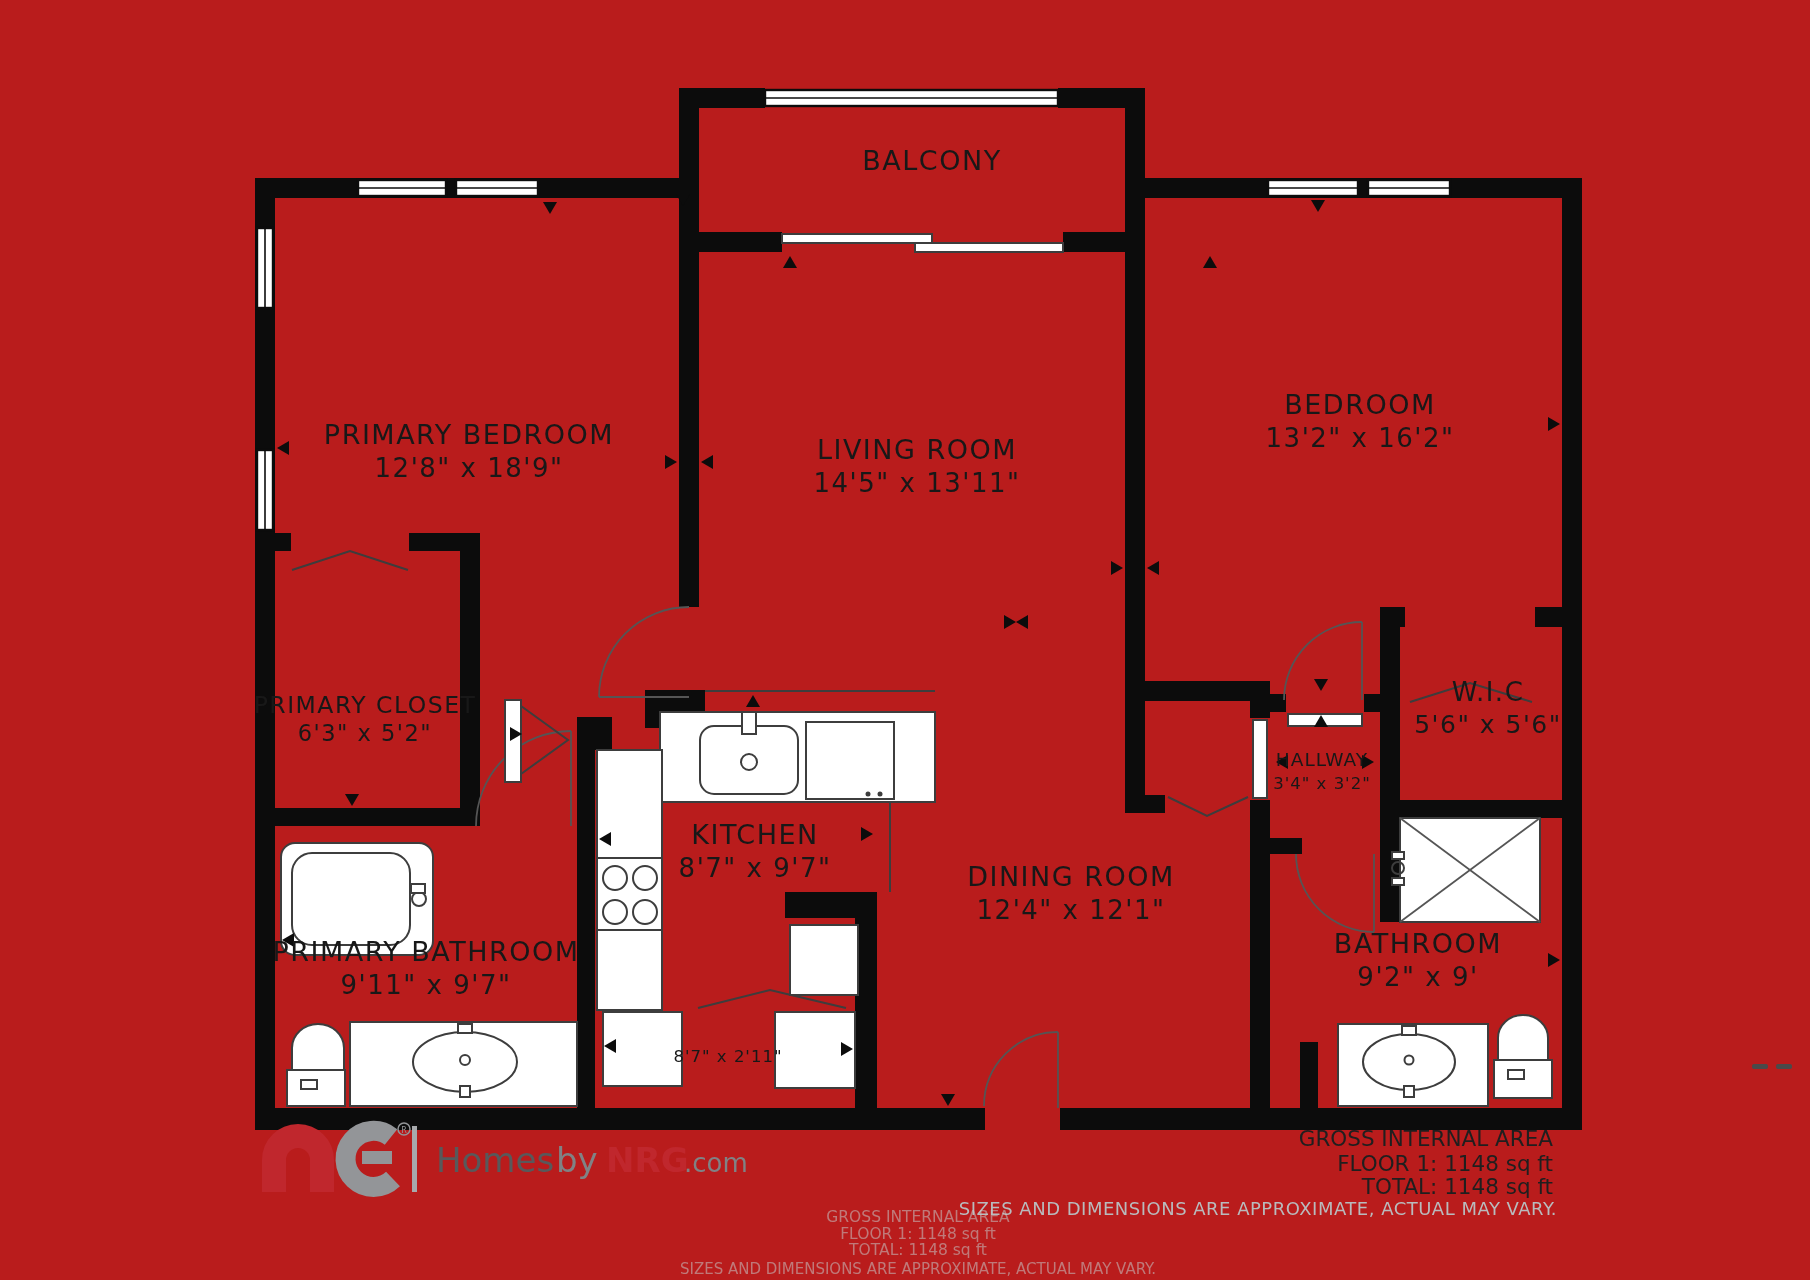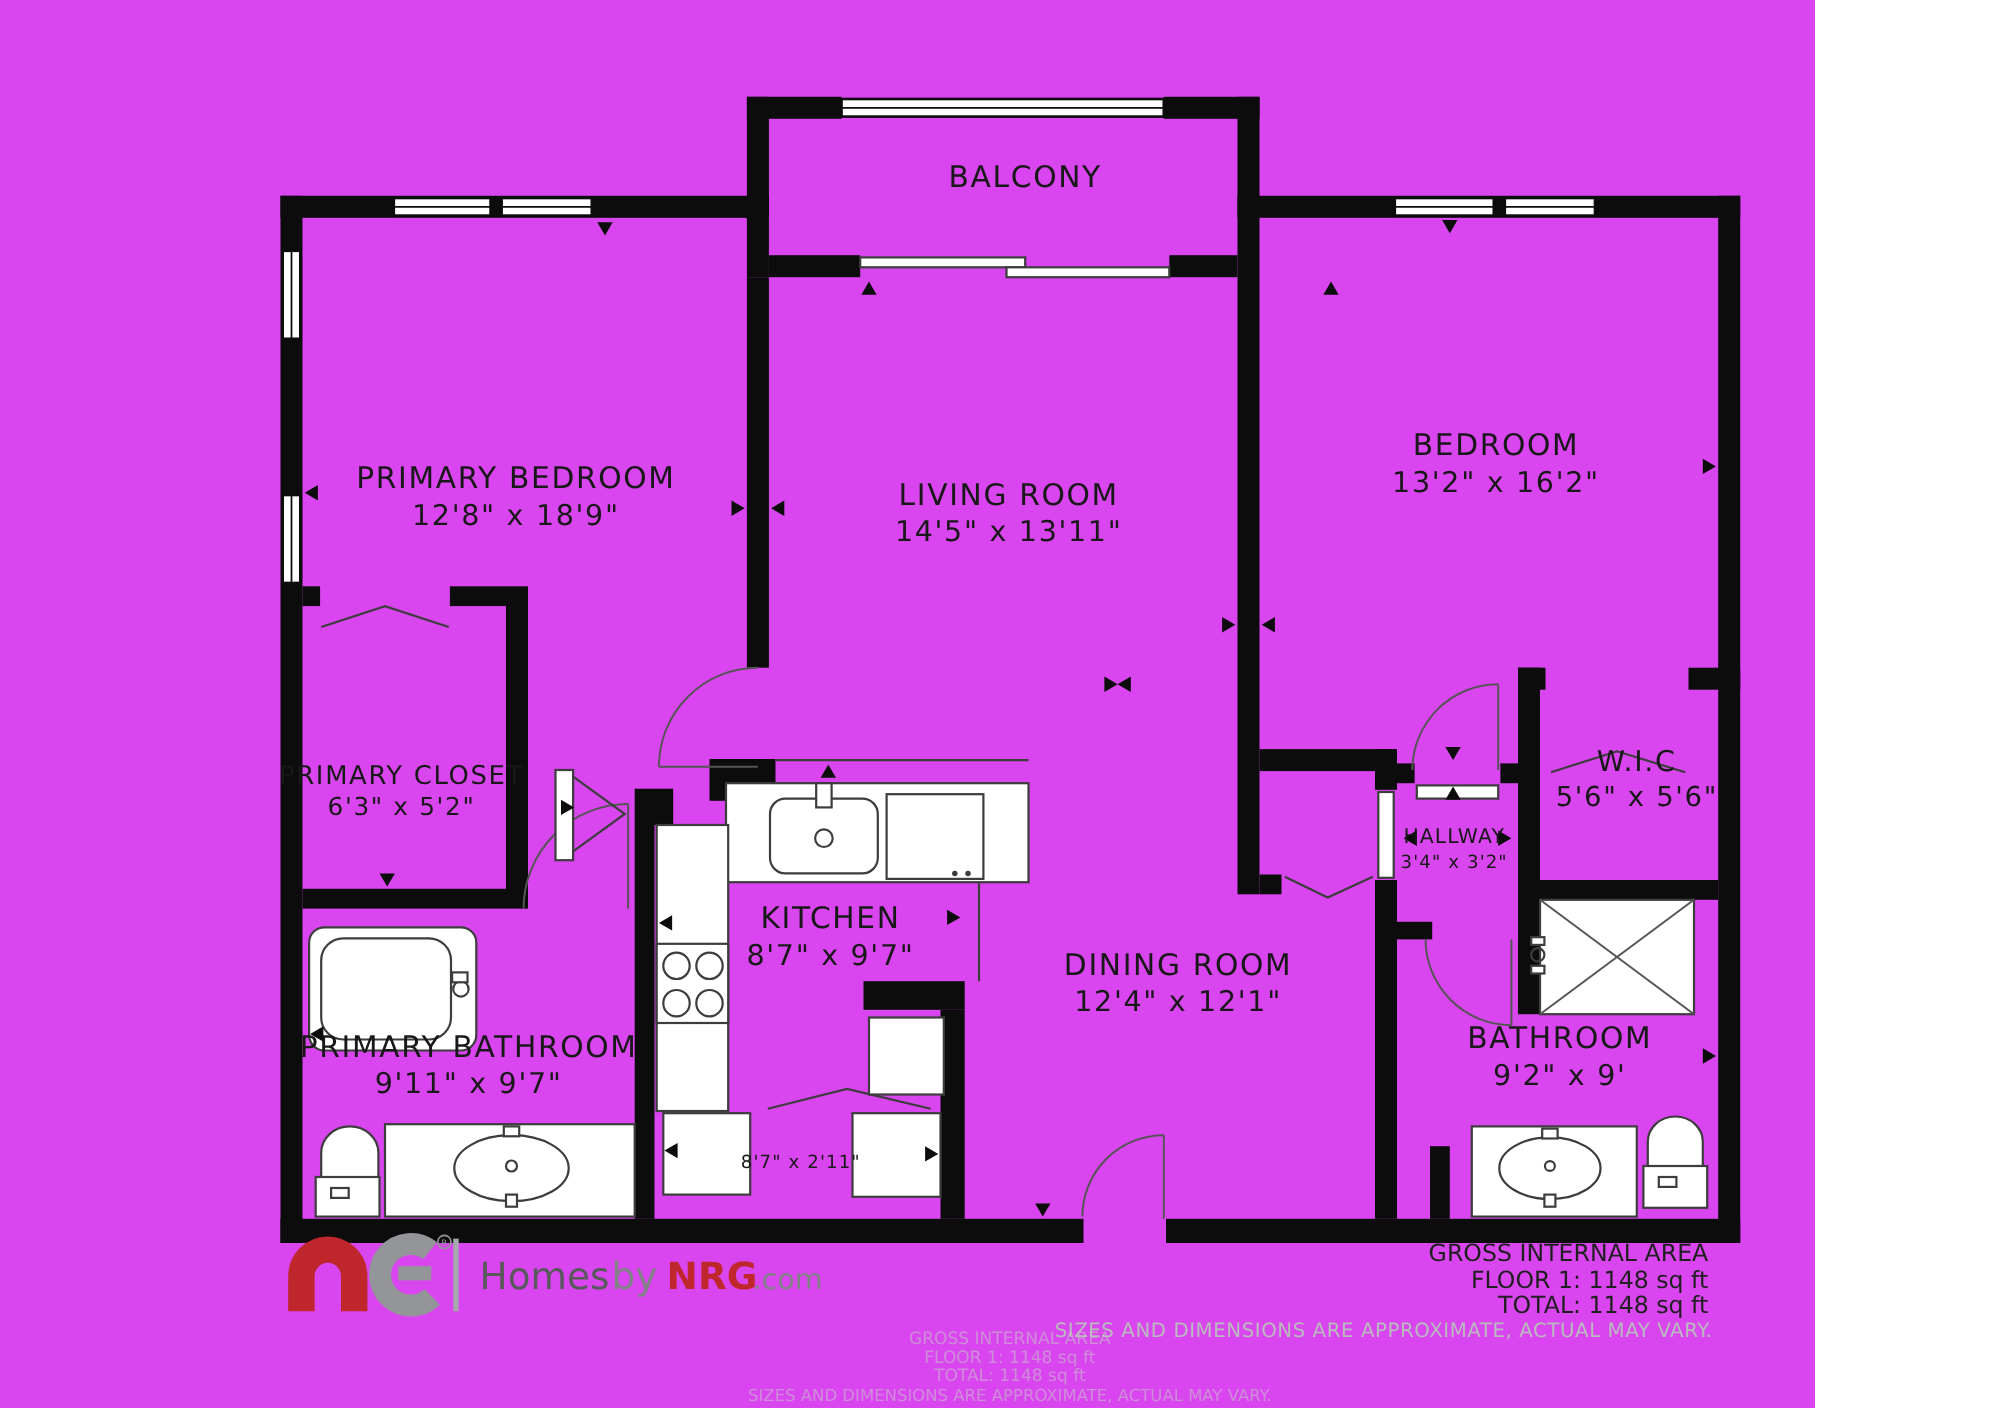--- a/index.html
+++ b/index.html
@@ -1,16 +1,16 @@
 <!DOCTYPE html>
 <html><head>
 <meta charset="utf-8">
 <style>
   html,body{margin:0;padding:0;background:#ffffff;}
-  .stage{width:1650px;height:1280px;position:relative;background:#d946ef;overflow:hidden;}
+  .stage{width:1810px;height:1280px;position:relative;background:#b91c1c;overflow:hidden;}
   svg{display:block;}
   .w{fill:#0c0c0c;}
   .thin{fill:#ffffff;stroke:#3d3d3d;stroke-width:2;}
   .line{fill:none;stroke:#3d3d3d;stroke-width:2;}
   .arc{fill:none;stroke:#555;stroke-width:1.8;}
   .win{fill:#ffffff;stroke:#0c0c0c;stroke-width:2.4;}
   .winline{stroke:#0c0c0c;stroke-width:1.6;}
   .arrow{fill:#0c0c0c;}
   .lbl{font-family:"DejaVu Sans","Liberation Sans",sans-serif;fill:#181818;text-anchor:middle;letter-spacing:1.5px;}
   .lblsm{font-family:"DejaVu Sans","Liberation Sans",sans-serif;fill:#181818;text-anchor:middle;letter-spacing:1px;}

